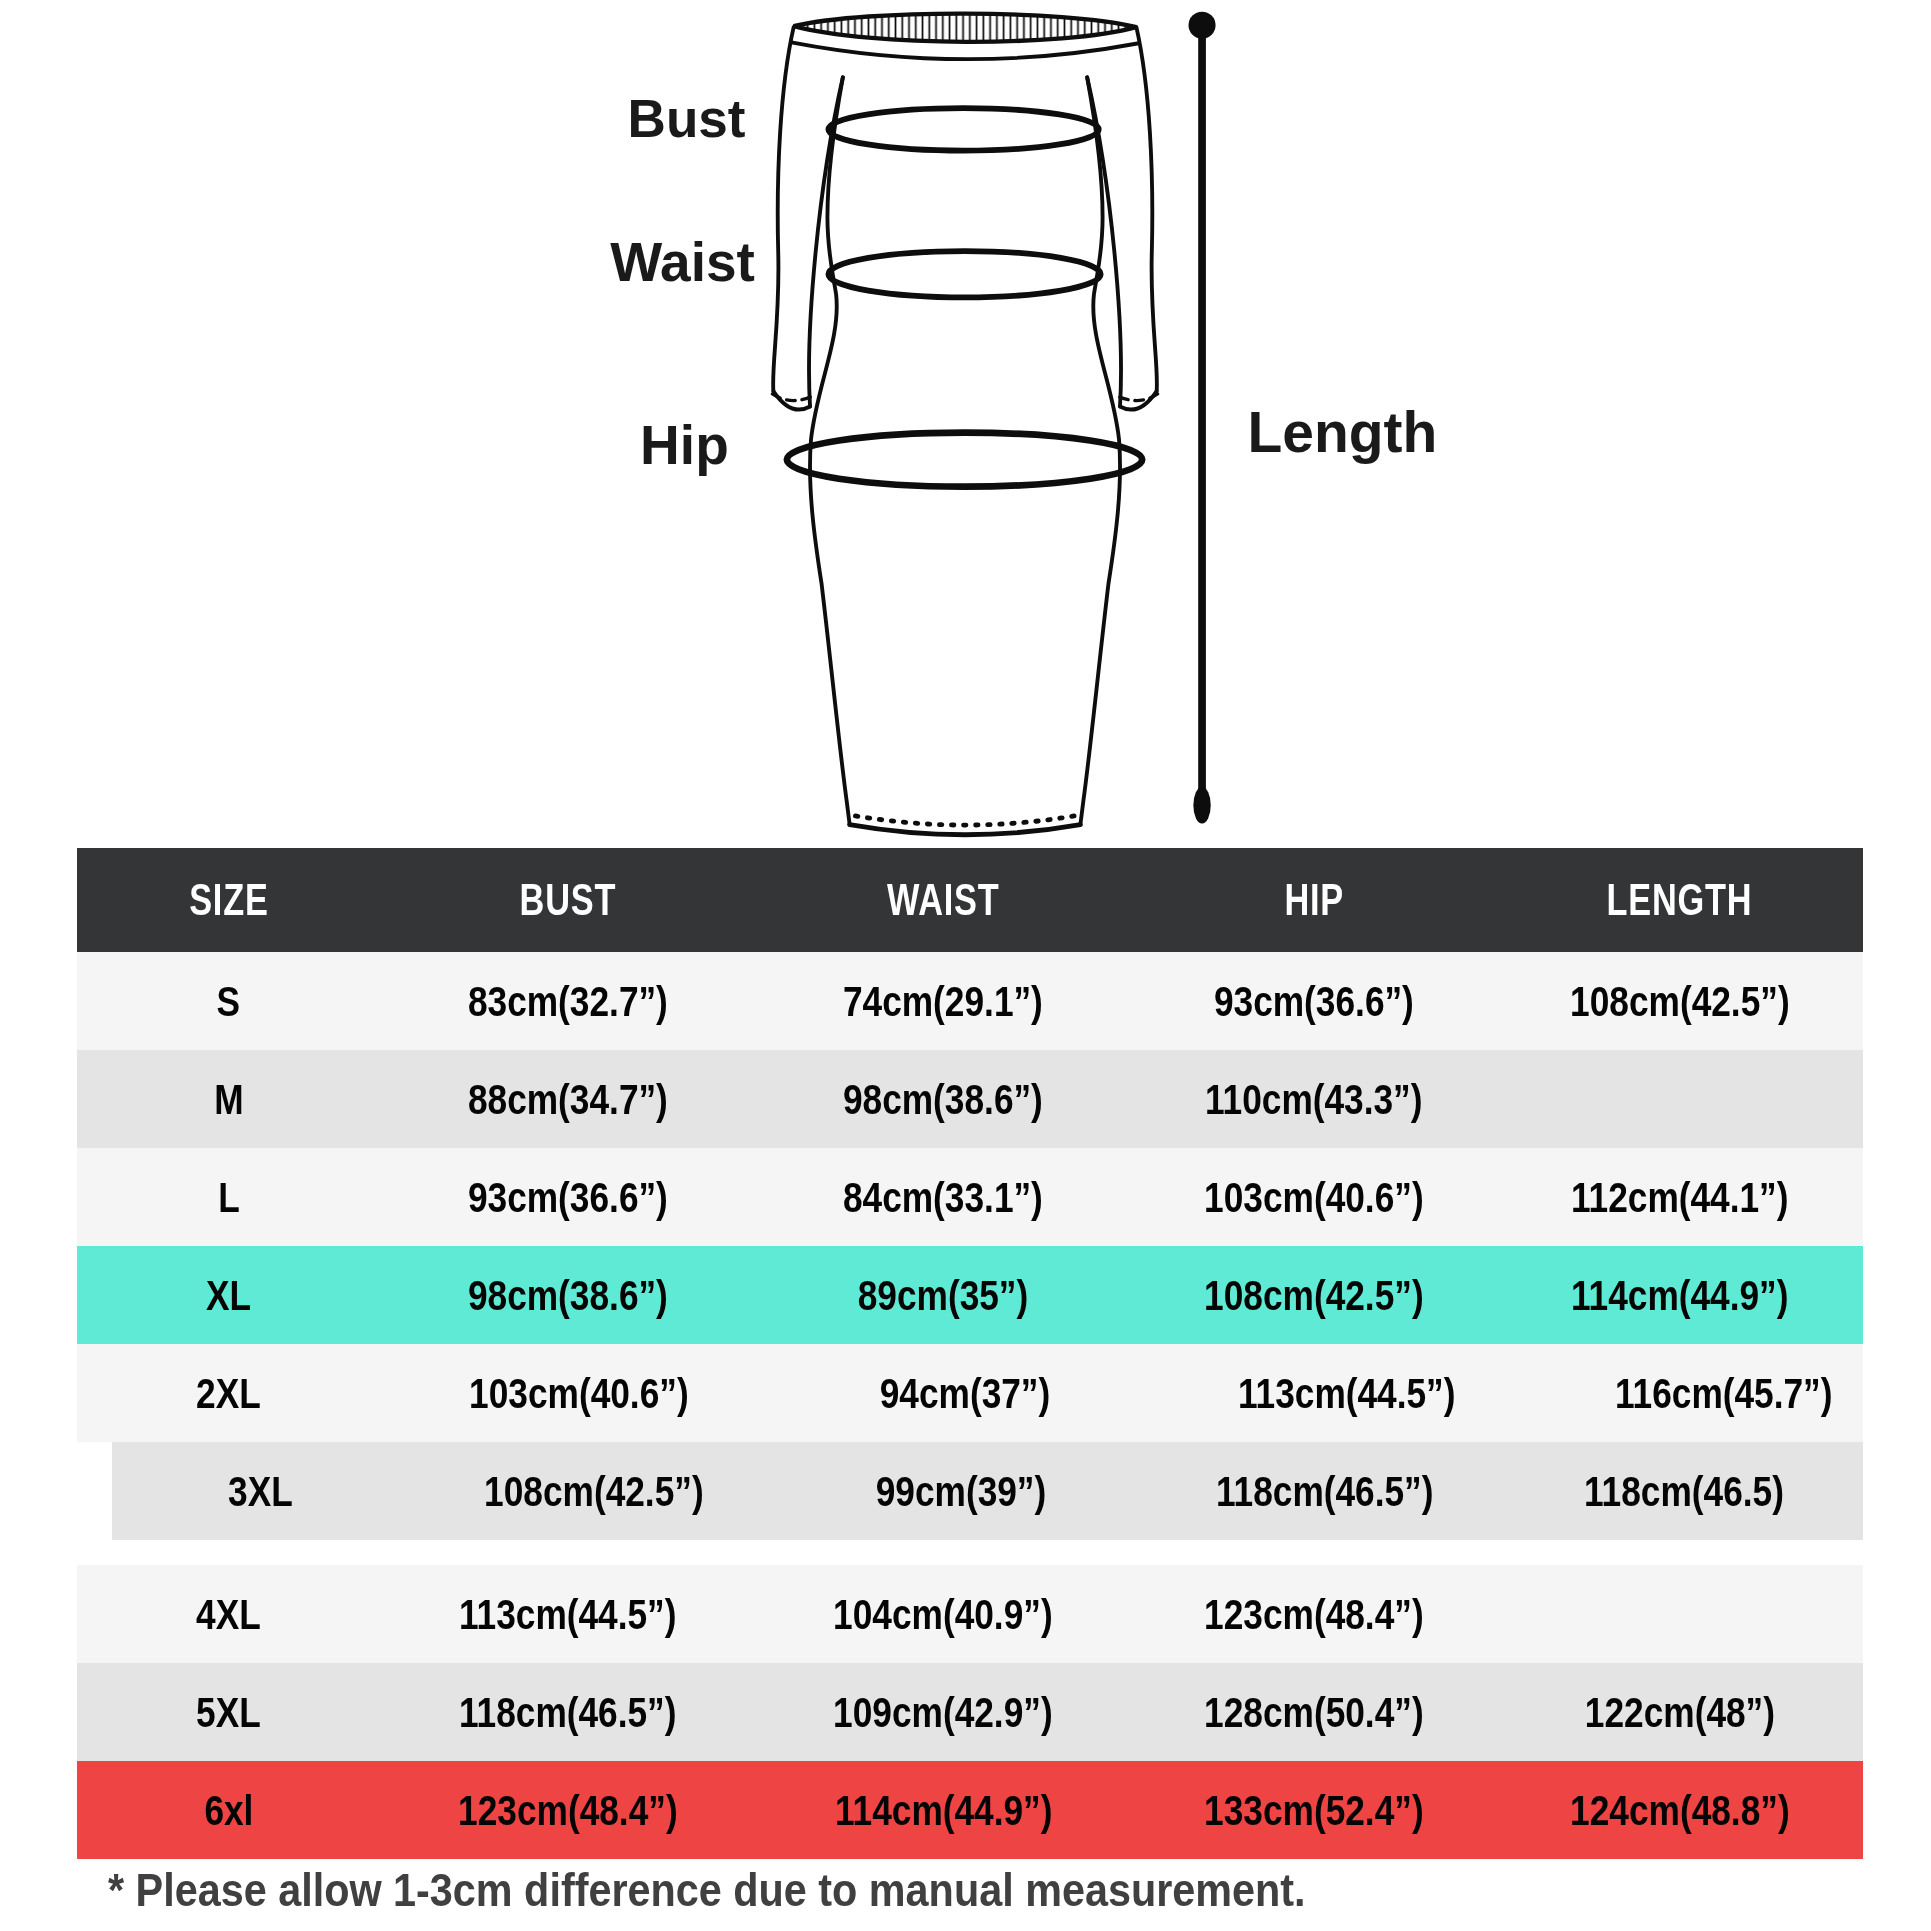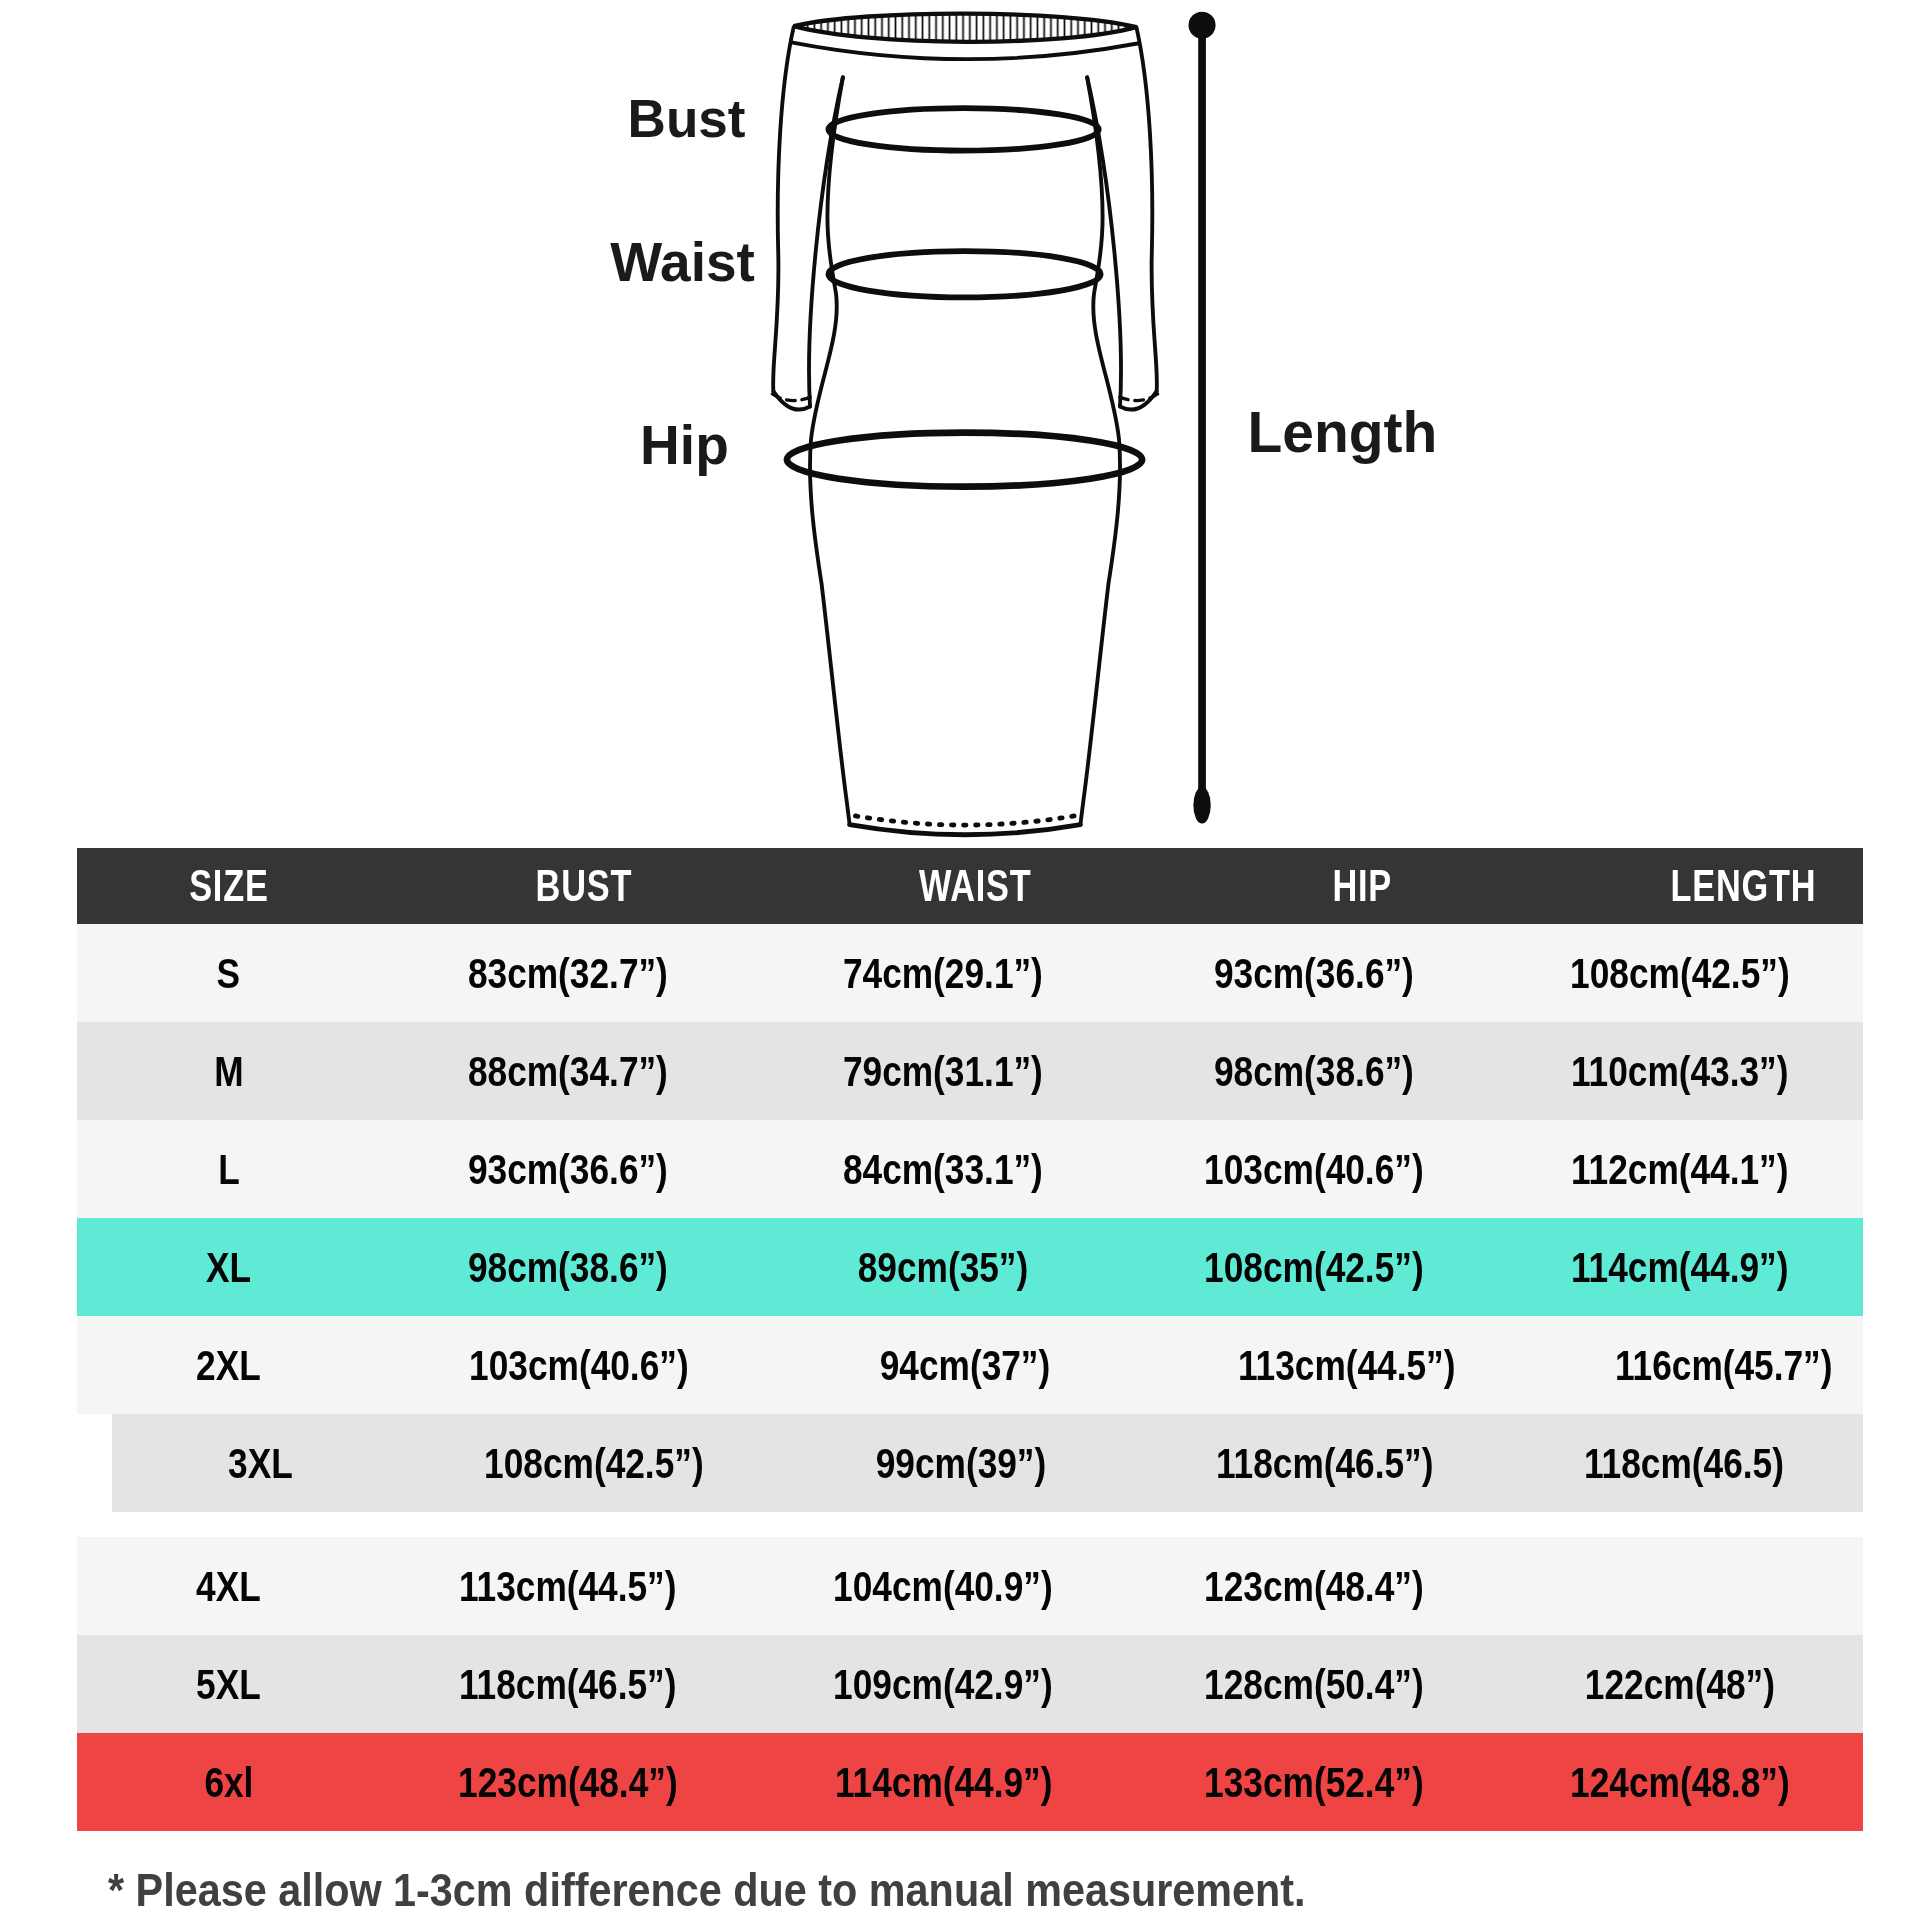--- a/index.html
+++ b/index.html
@@ -12,21 +12,21 @@
   .diagram{position:absolute;left:0;top:0;width:1931px;height:842px;}
   .diagram svg{display:block;}
   .diag-label{font-weight:700;fill:#1a1a1a;}
   
   .size-table{
     position:absolute;left:77px;top:848px;width:1786px;
     display:flex;flex-direction:column;
   }
   .thead{
     display:grid;grid-template-columns:17% 21% 21% 20.5% 20.5%;
-    height:76px;align-items:center;gap:16px;
+    height:104px;align-items:center;
   }
   .trow{
     display:grid;grid-template-columns:17% 21% 21% 20.5% 20.5%;
     height:98px;align-items:center;
   }
   .cell{text-align:center;white-space:nowrap;}
   .hcell-txt{
     display:inline-block;color:#ffffff;font-weight:700;font-size:44px;
     letter-spacing:1px;transform:scaleX(0.78);transform-origin:center;
   }
@@ -115,21 +115,20 @@
   <div class="trow" style="background:#f5f5f5;">
     <div class="cell"><span class="ccell-txt">S</span></div>
     <div class="cell"><span class="ccell-txt">83cm(32.7”)</span></div>
     <div class="cell"><span class="ccell-txt">74cm(29.1”)</span></div>
     <div class="cell"><span class="ccell-txt">93cm(36.6”)</span></div>
     <div class="cell"><span class="ccell-txt">108cm(42.5”)</span></div>
   </div>
   <div class="trow" style="background:#e4e4e4;">
     <div class="cell"><span class="ccell-txt">M</span></div>
     <div class="cell"><span class="ccell-txt">88cm(34.7”)</span></div>
-    <div class="cell"><span class="ccell-txt">79cm(31.1”)</span></div>
     <div class="cell"><span class="ccell-txt">98cm(38.6”)</span></div>
     <div class="cell"><span class="ccell-txt">110cm(43.3”)</span></div>
   </div>
   <div class="trow" style="background:#f5f5f5;">
     <div class="cell"><span class="ccell-txt">L</span></div>
     <div class="cell"><span class="ccell-txt">93cm(36.6”)</span></div>
     <div class="cell"><span class="ccell-txt">84cm(33.1”)</span></div>
     <div class="cell"><span class="ccell-txt">103cm(40.6”)</span></div>
     <div class="cell"><span class="ccell-txt">112cm(44.1”)</span></div>
   </div>

